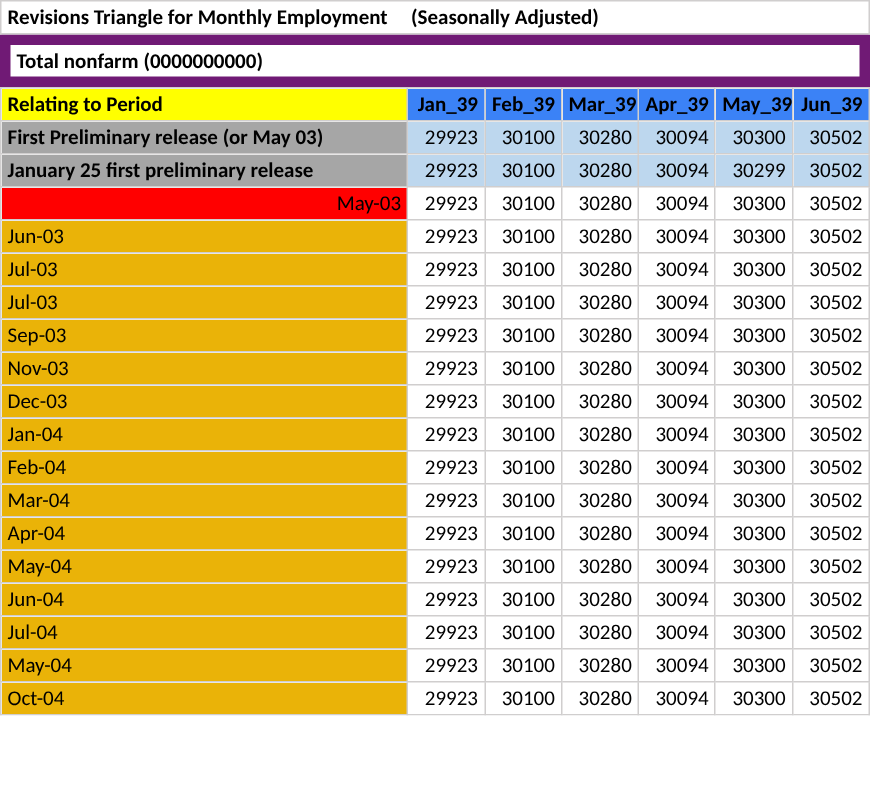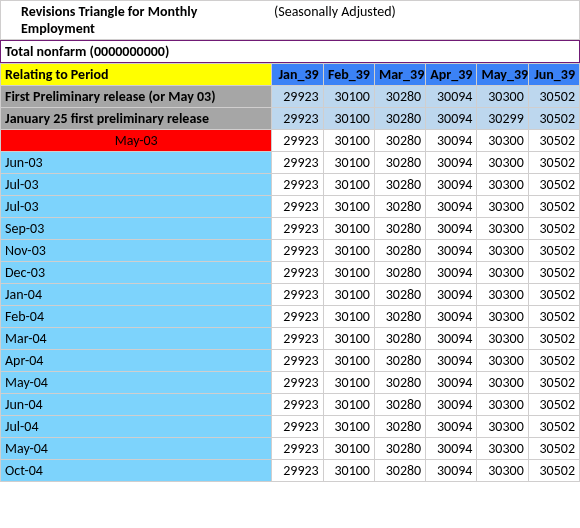--- a/index.html
+++ b/index.html
@@ -7,36 +7,36 @@
     margin: 0;
     font-family: Calibri, Arial, sans-serif;
     font-size: 14px;
     background: #fff;
     color: #000;
     width: 580px;
   }
   .title-row { display: flex; }
   .title-cell-left {
     font-weight: bold;
-    padding: 2px 20px;
+    padding: 2px 4px;
     border: 1px solid #d0cece;
     border-right: none;
     width: 270px;
   }
   .title-cell-right {
-    font-weight: normal;
+    font-weight: bold;
     padding: 2px 4px;
     border: 1px solid #d0cece;
     border-left: none;
     flex: 1;
   }
   .subtitle {
     font-weight: bold;
     padding: 2px 4px;
-    border: 1px solid #701a75;
+    border: 7px solid #701a75;
   }
   table {
     border-collapse: collapse;
     width: 100%;
     table-layout: fixed;
   }
   th, td {
     border: 1px solid #d0cece;
     padding: 2px 4px;
     font-size: 14px;
@@ -61,24 +61,24 @@
     font-weight: bold;
     text-align: left;
     margin-left: 44px;
   }
   .gray-val {
     background: #bdd7ee;
     text-align: right;
   }
   .red-label {
     background: #ff0000;
-    text-align: center;
+    text-align: right;
   }
   .cyan-label {
-    background: #7dd3fc;
+    background: #eab308;
     text-align: left;
   }
   .plain-val {
     text-align: right;
     background: #fff;
   }
 </style>
 </head>
 <body>
 

